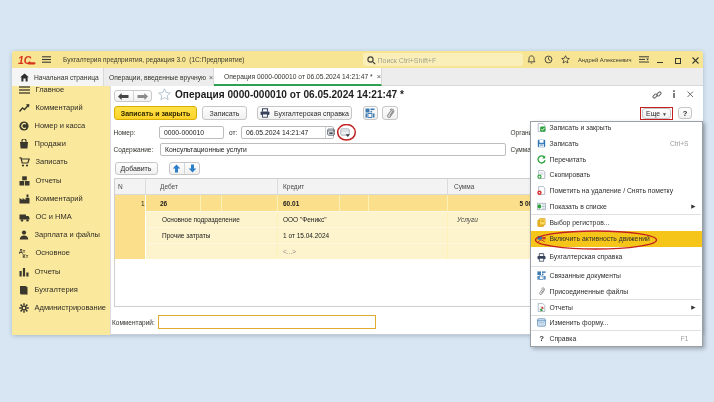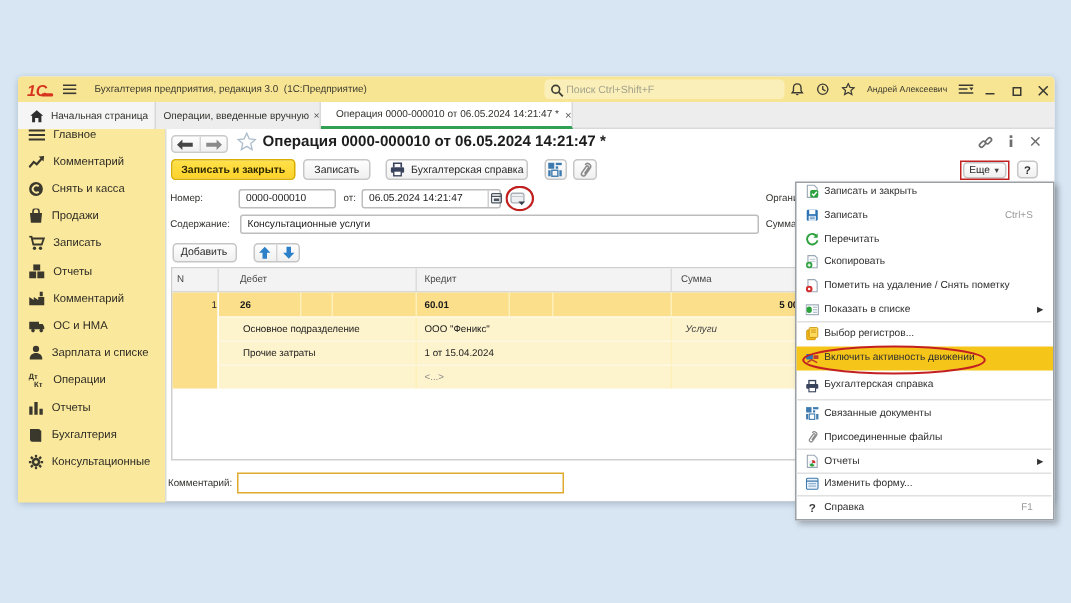--- a/index.html
+++ b/index.html
@@ -109,21 +109,21 @@
       <path d="M0.5 8.5 L3.5 5 L5.5 6.5 L9.5 2" fill="none" stroke="#3a372c" stroke-width="1.4"></path>
       <path d="M6.8 1.4 L10.4 1 L10 4.6 Z" fill="#3a372c"></path>
     </svg>
     <span class="tx">Комментарий</span>
   </div>
 <div class="sit" style="top:121px">
     <svg width="10" height="10" viewBox="0 0 10 10">
       <circle cx="5" cy="5" r="4.6" fill="#3a372c"></circle>
       <path d="M6.8 3.2 A2.4 2.4 0 1 0 6.8 6.8" fill="none" stroke="#fae99c" stroke-width="1.2"></path>
     </svg>
-    <span class="tx">Снять и касса</span>
+    <span class="tx">Номер и касса</span>
   </div>
 <div class="sit" style="top:139.2px">
     <svg width="10" height="10" viewBox="0 0 10 10">
       <path d="M3 3 L3 2 a2 2 0 0 1 4 0 L7 3" fill="none" stroke="#3a372c" stroke-width="1.1"></path>
       <path d="M1 3 L9 3 L8.4 9.5 L1.6 9.5 Z" fill="#3a372c"></path>
     </svg>
     <span class="tx">Продажи</span>
   </div>
 <div class="sit" style="top:157.4px">
     <svg width="11" height="10" viewBox="0 0 11 10">
@@ -155,28 +155,28 @@
       <circle cx="3" cy="8.4" r="1.2" fill="#3a372c"></circle>
       <circle cx="8.5" cy="8.4" r="1.2" fill="#3a372c"></circle>
     </svg>
     <span class="tx">ОС и НМА</span>
   </div>
 <div class="sit" style="top:230.2px">
     <svg width="10" height="10" viewBox="0 0 10 10">
       <circle cx="5" cy="2.6" r="2.1" fill="#3a372c"></circle>
       <path d="M0.8 9.6 C0.8 6.8 2.6 5.4 5 5.4 C7.4 5.4 9.2 6.8 9.2 9.6 Z" fill="#3a372c"></path>
     </svg>
-    <span class="tx">Зарплата и списке</span>
+    <span class="tx">Зарплата и файлы</span>
   </div>
 <div class="sit" style="top:248.4px">
     <svg width="11" height="10" viewBox="0 0 11 10">
       <text x="0" y="4.8" font-size="5.2" font-weight="bold" fill="#3a372c">Дт</text>
       <text x="3.6" y="9.8" font-size="5.2" font-weight="bold" fill="#3a372c">Кт</text>
     </svg>
-    <span class="tx">Операции</span>
+    <span class="tx">Основное</span>
   </div>
 <div class="sit" style="top:266.6px">
     <svg width="10" height="10" viewBox="0 0 10 10">
       <rect x="0.5" y="4" width="2.2" height="5.5" fill="#3a372c"></rect>
       <rect x="3.9" y="1" width="2.2" height="8.5" fill="#3a372c"></rect>
       <rect x="7.3" y="5.5" width="2.2" height="4" fill="#3a372c"></rect>
     </svg>
     <span class="tx">Отчеты</span>
   </div>
 <div class="sit" style="top:284.8px">
@@ -193,21 +193,21 @@
         <line x1="5" y1="0.2" x2="5" y2="2"></line>
         <line x1="5" y1="8" x2="5" y2="9.8"></line>
         <line x1="0.2" y1="5" x2="2" y2="5"></line>
         <line x1="8" y1="5" x2="9.8" y2="5"></line>
         <line x1="1.6" y1="1.6" x2="2.9" y2="2.9"></line>
         <line x1="7.1" y1="7.1" x2="8.4" y2="8.4"></line>
         <line x1="1.6" y1="8.4" x2="2.9" y2="7.1"></line>
         <line x1="7.1" y1="2.9" x2="8.4" y2="1.6"></line>
       </g>
     </svg>
-    <span class="tx">Консультационные</span>
+    <span class="tx">Администрирование</span>
   </div>
 <div class="abs" style="left:110px;top:86px;width:1px;height:249px;background:#dcdcdc;"></div>
 
 <div class="abs" style="left:114px;top:90px;width:38px;height:12px;background:linear-gradient(#fefefe,#f0f0f0);border:1px solid #c9c9c9;border-radius:3px;box-sizing:border-box;"></div>
 <div class="abs" style="left:133px;top:91px;width:1px;height:10px;background:#d5d5d5;"></div>
 <svg class="abs" style="left:118px;top:93px" width="11" height="7" viewBox="0 0 11 7">
     <path d="M3.6 0 L3.6 2.1 L10.5 2.1 L10.5 4.9 L3.6 4.9 L3.6 7 L0 3.5 Z" fill="#454545"></path>
   </svg>
 <svg class="abs" style="left:137px;top:93px" width="11" height="7" viewBox="0 0 11 7">
     <path d="M7.4 0 L7.4 2.1 L0.5 2.1 L0.5 4.9 L7.4 4.9 L7.4 7 L11 3.5 Z" fill="#8a8a8a"></path>

